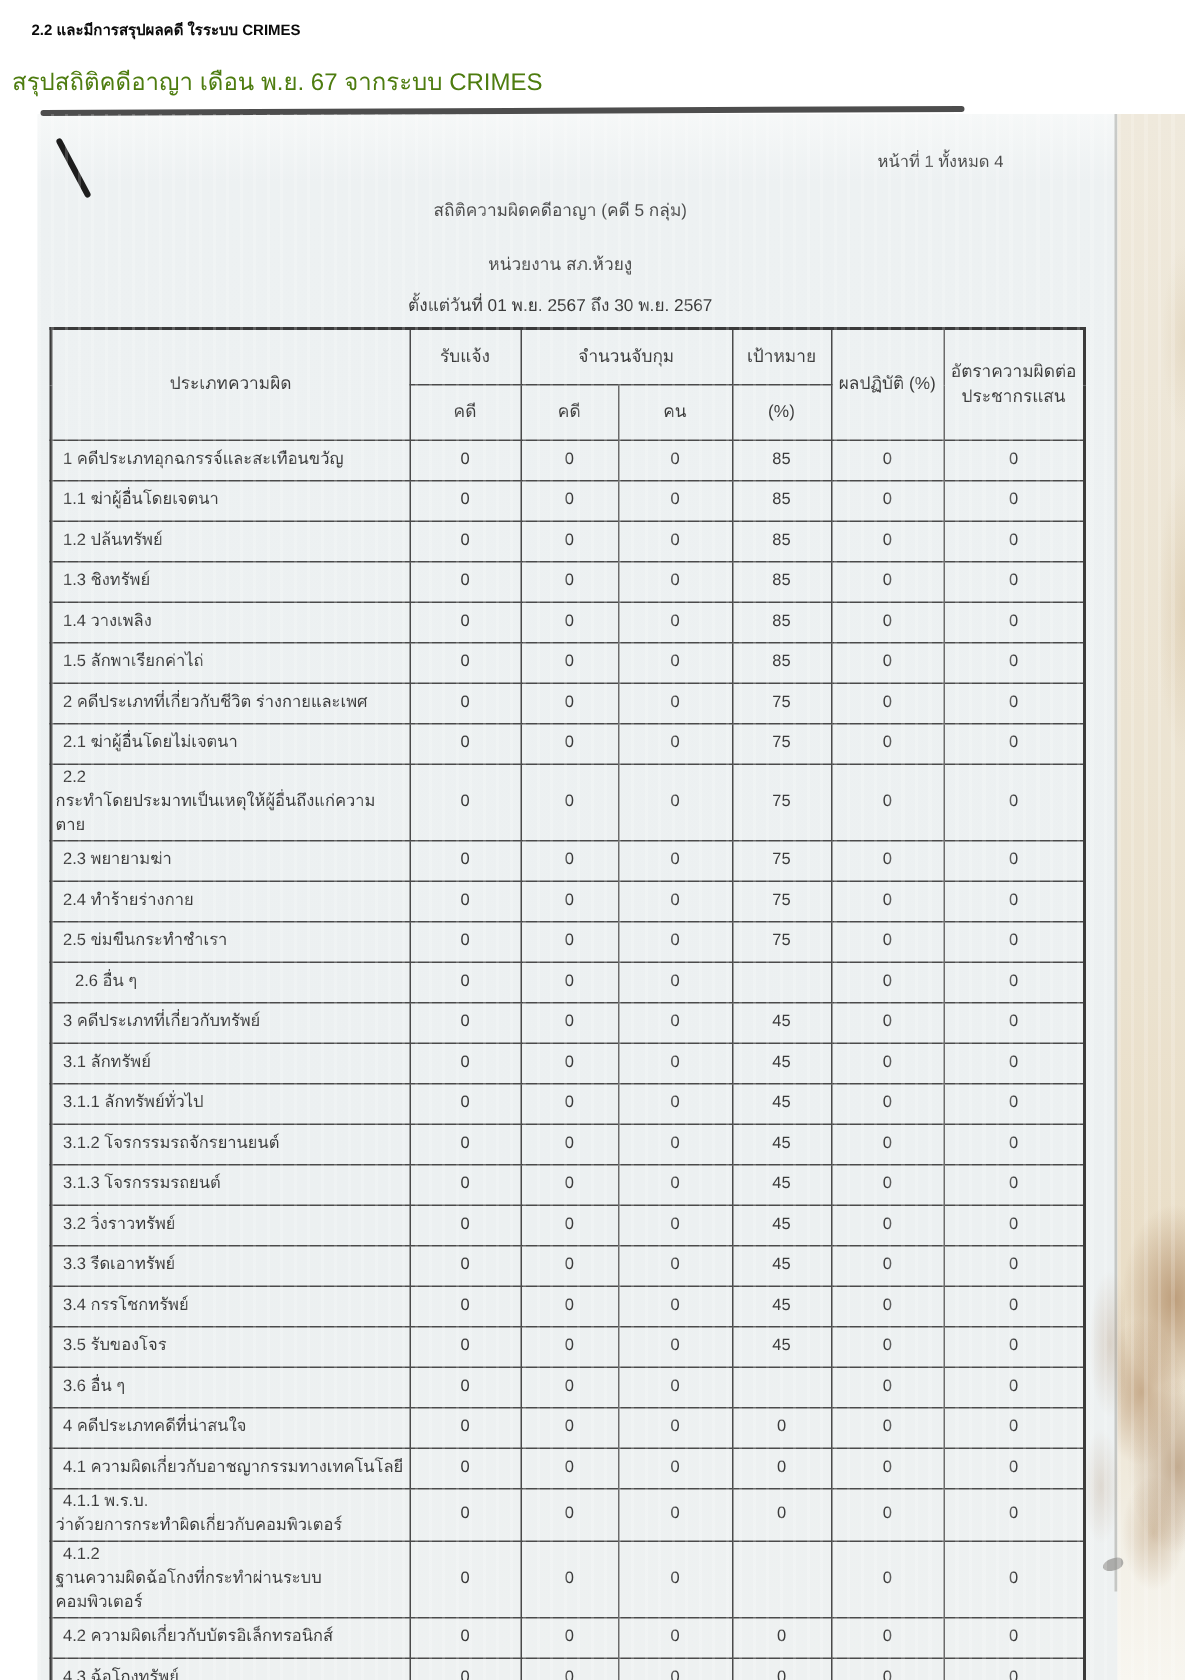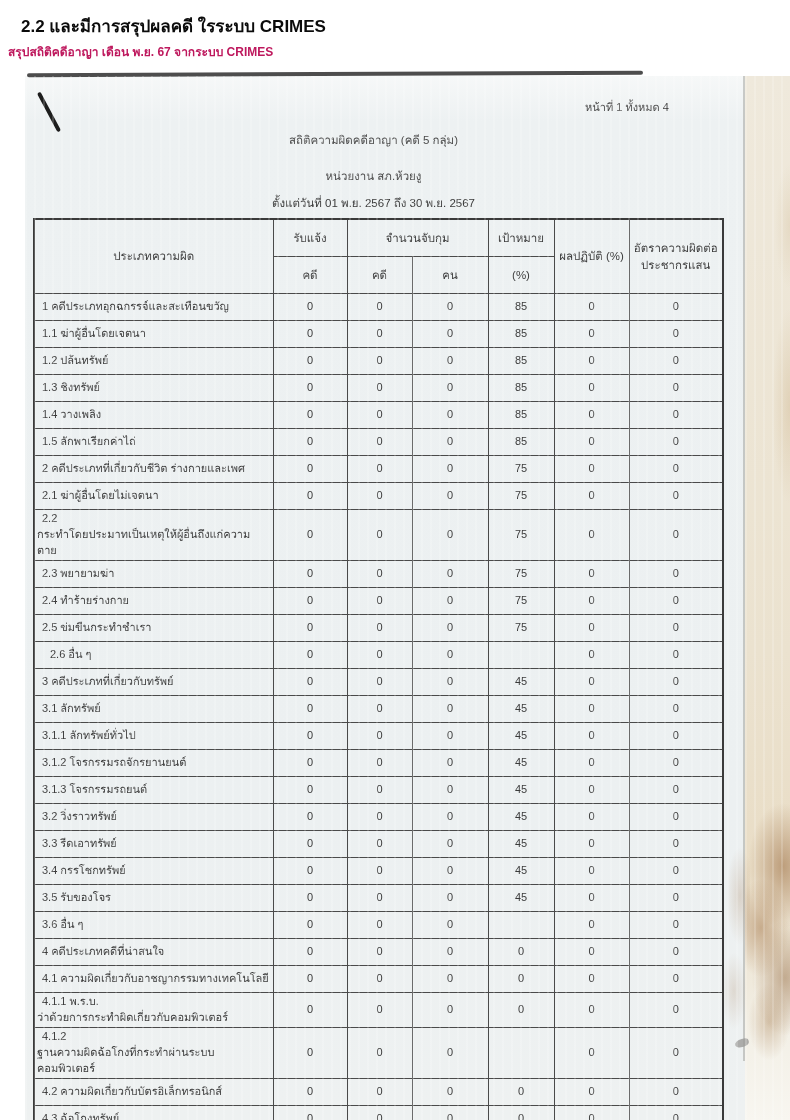--- a/index.html
+++ b/index.html
@@ -1,21 +1,21 @@
 <!DOCTYPE html>
 <html><head>
 <meta charset="utf-8">
 <style>
   html,body { margin:0; padding:0; }
   body {
     width:790px; height:1120px; position:relative; background:#ffffff;
     font-family:"Liberation Sans","DejaVu Sans",sans-serif; overflow:hidden;
   }
-  .doc-line1 { position:absolute; left:21px; top:12px; font-size:17px; font-weight:bold; color:#0b0b0b; }
-  .doc-line2 { position:absolute; left:8px; top:42px; font-size:12px; font-weight:bold; color:#be185d; }
+  .doc-line1 { position:absolute; left:21px; top:12px; font-size:10px; font-weight:bold; color:#0b0b0b; }
+  .doc-line2 { position:absolute; left:8px; top:42px; font-size:16px; font-weight:normal; color:#4d7c0f; }
 
   .scan {
     position:absolute; left:25px; top:76px; width:765px; height:1044px;
     background:linear-gradient(180deg,#f6f8f8 0px,#edf1f2 45px,#ecf0f1 70%,#eef1f1 100%);
   }
   .scan::after { 
     content:""; position:absolute; inset:0; pointer-events:none;
     background:repeating-linear-gradient(90deg, rgba(255,255,255,.18) 0 2px, rgba(0,0,0,0) 2px 9px);
   }
   .scan-top-edge {

